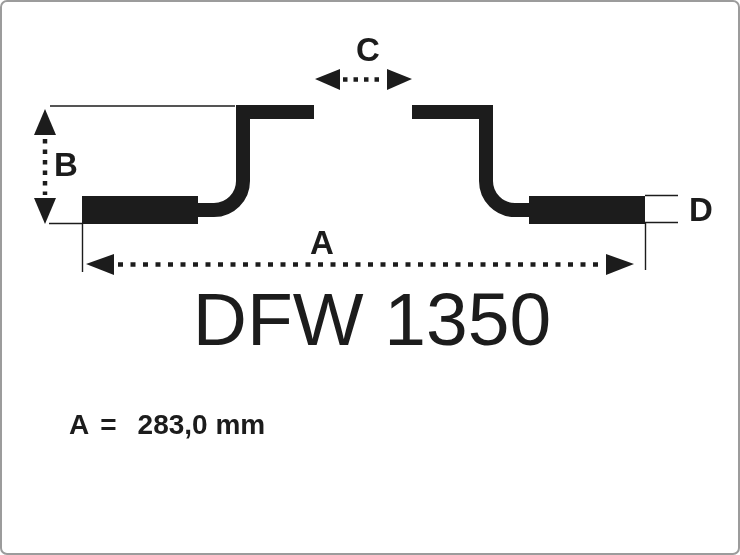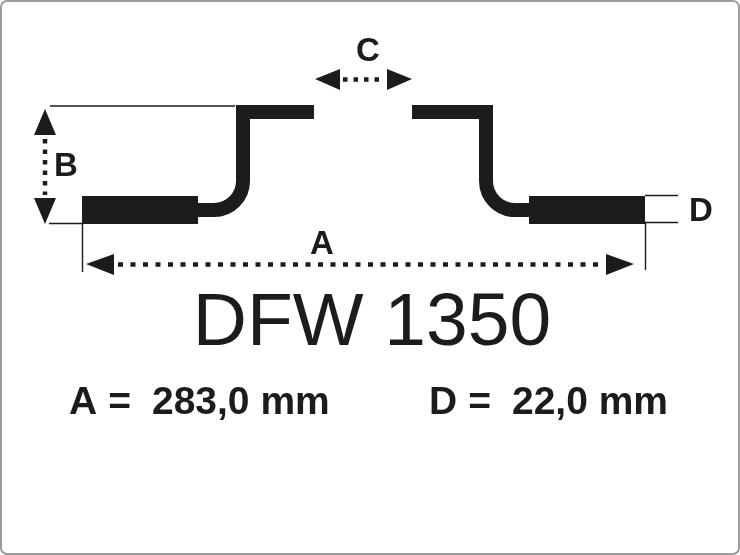--- a/index.html
+++ b/index.html
@@ -48,24 +48,25 @@
   }
   .spec-col {
     position: absolute;
     top: 373px;
   }
   .spec-col.left  { left: 67px; }
   .spec-col.right { left: 427px; }
   .spec-row {
     height: 51px;
     line-height: 51px;
-    font-size: 39px;
+    font-size: 28px;
     font-weight: bold;
     color: #1c1c1c;
     white-space: pre;
+    margin-top: 24px;
   }
   .spec-row .eq {
     margin-left: 11px;
     margin-right: 21px;
   }
 </style>
 </head>
 <body>
 
 <div class="canvas">
@@ -114,16 +115,15 @@
   <div class="dim-label" style="left:308px; top:224px;">A</div>
   <div class="dim-label" style="left:687px; top:191px;">D</div>
 
   <div class="part-title">DFW 1350</div>
 
   <div class="spec-col left">
     <div class="spec-row"><span>A</span><span class="eq">=</span><span>283,0 mm</span></div>
   </div>
 
   <div class="spec-col right">
-    <div class="spec-row"><span>D</span><span class="eq">=</span><span>22,0 mm</span></div>
   </div>
 
 </div>
 
 </body></html>

